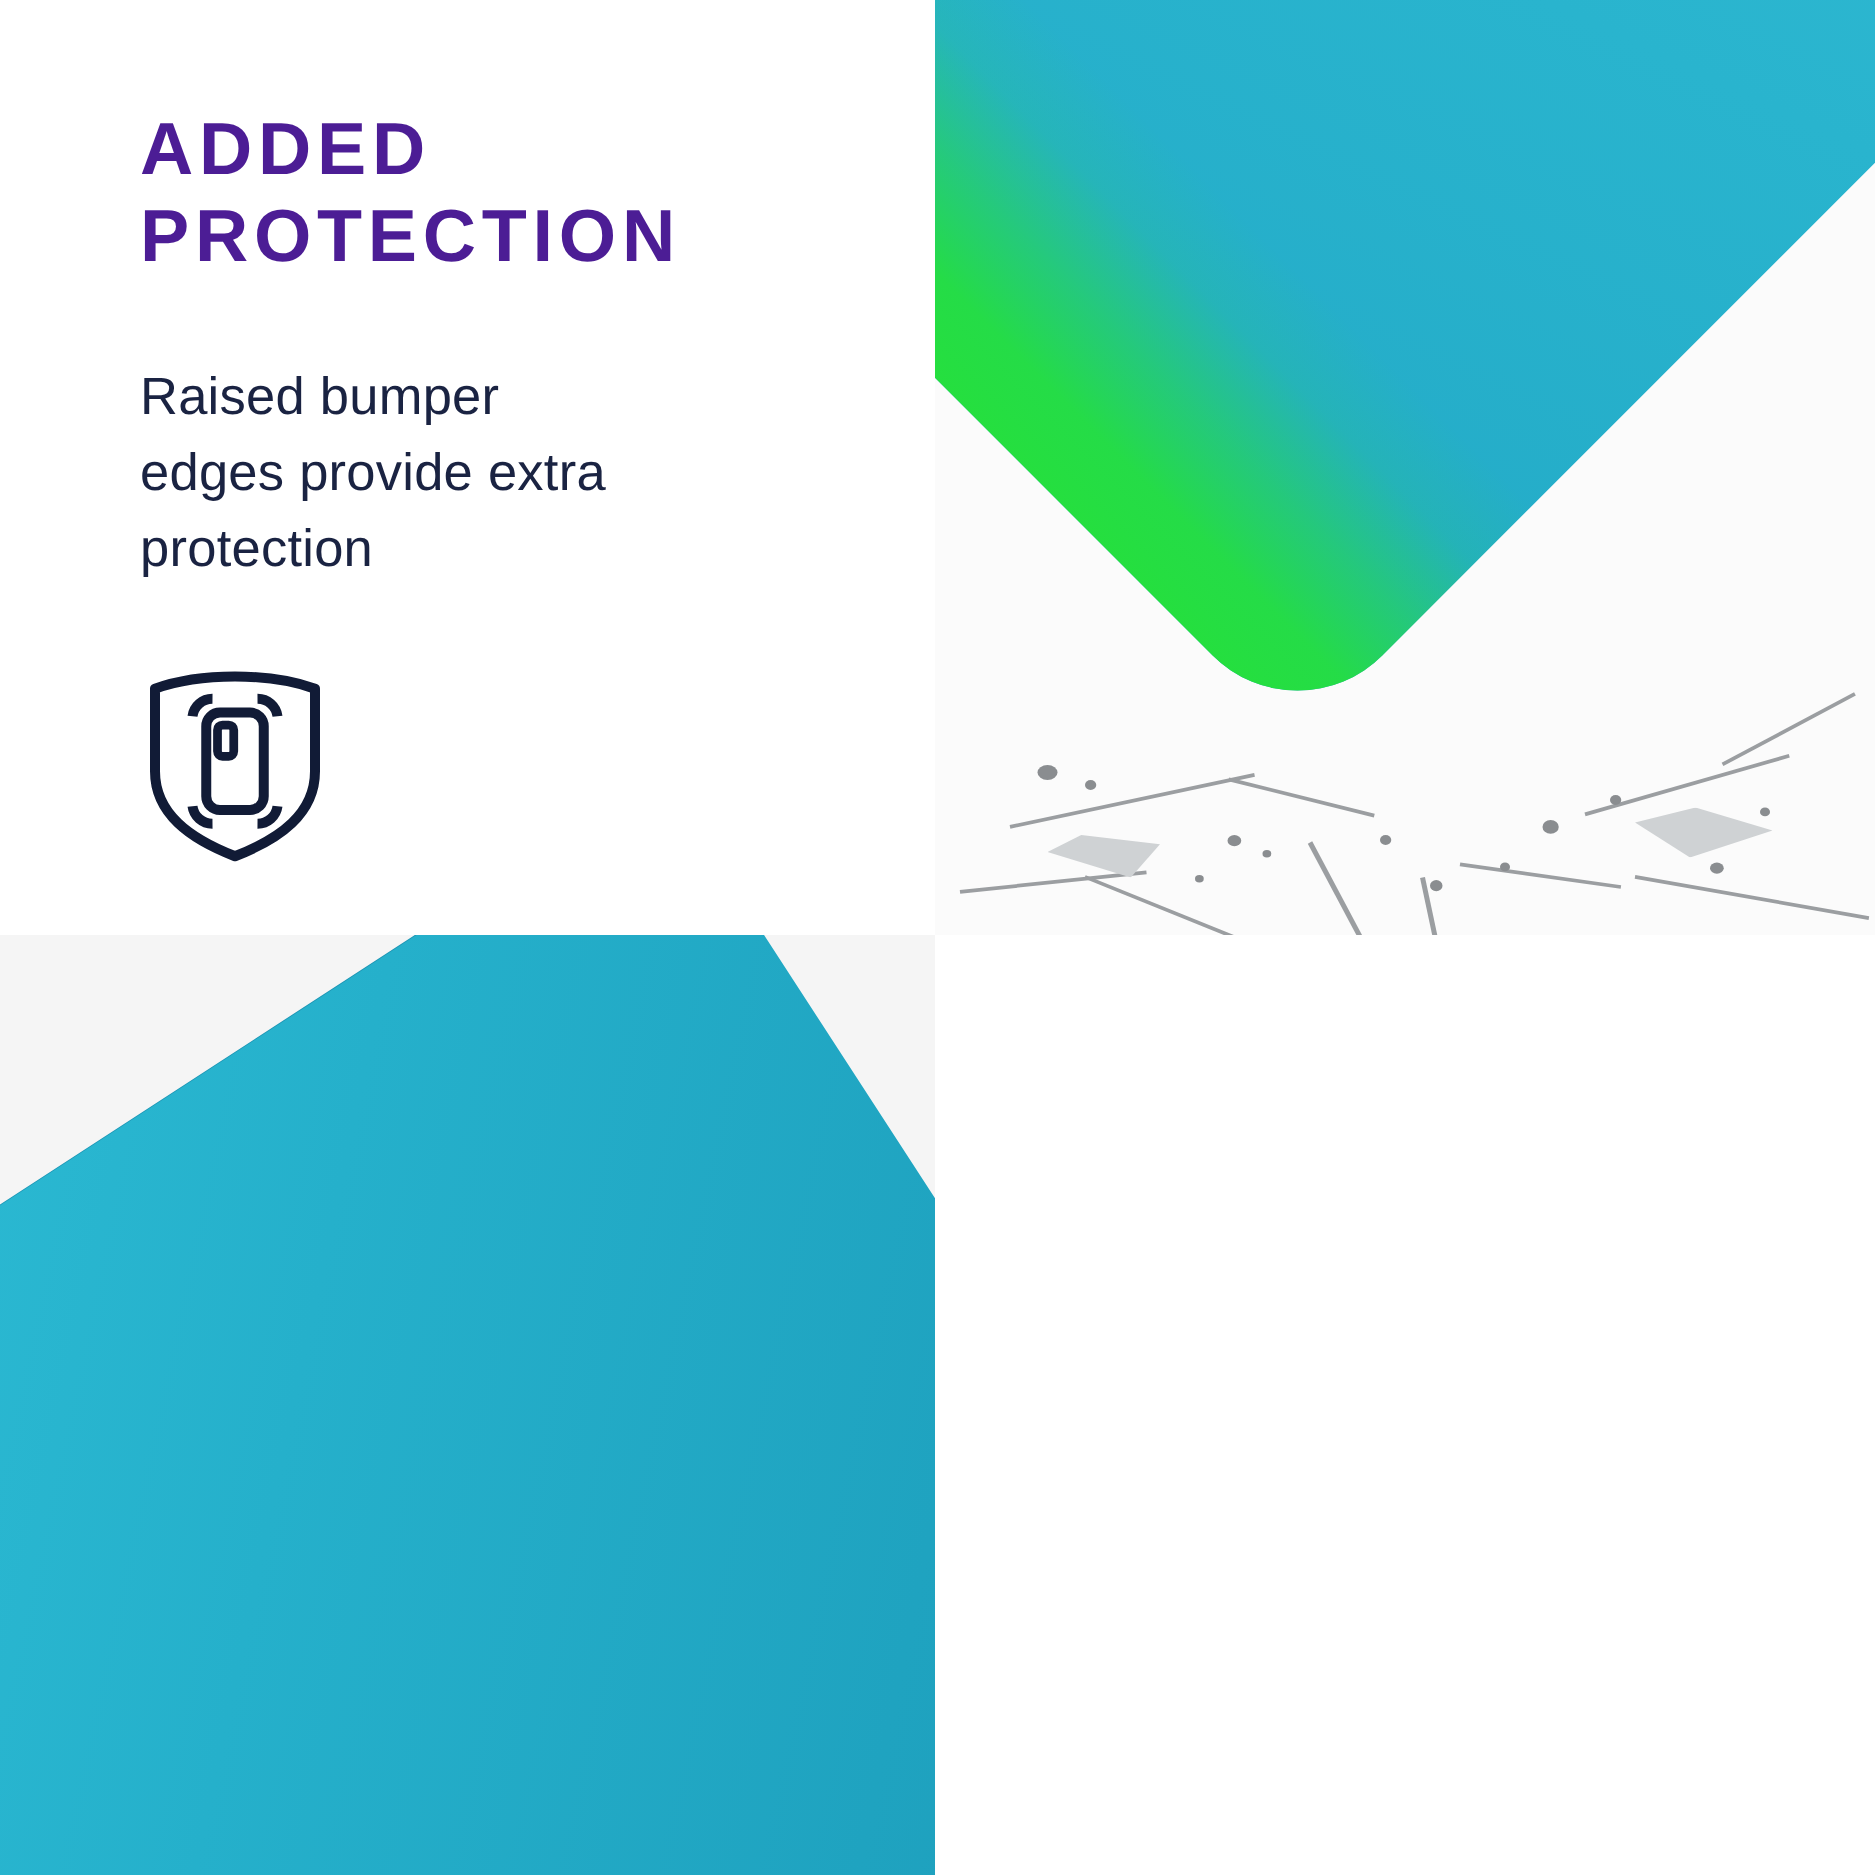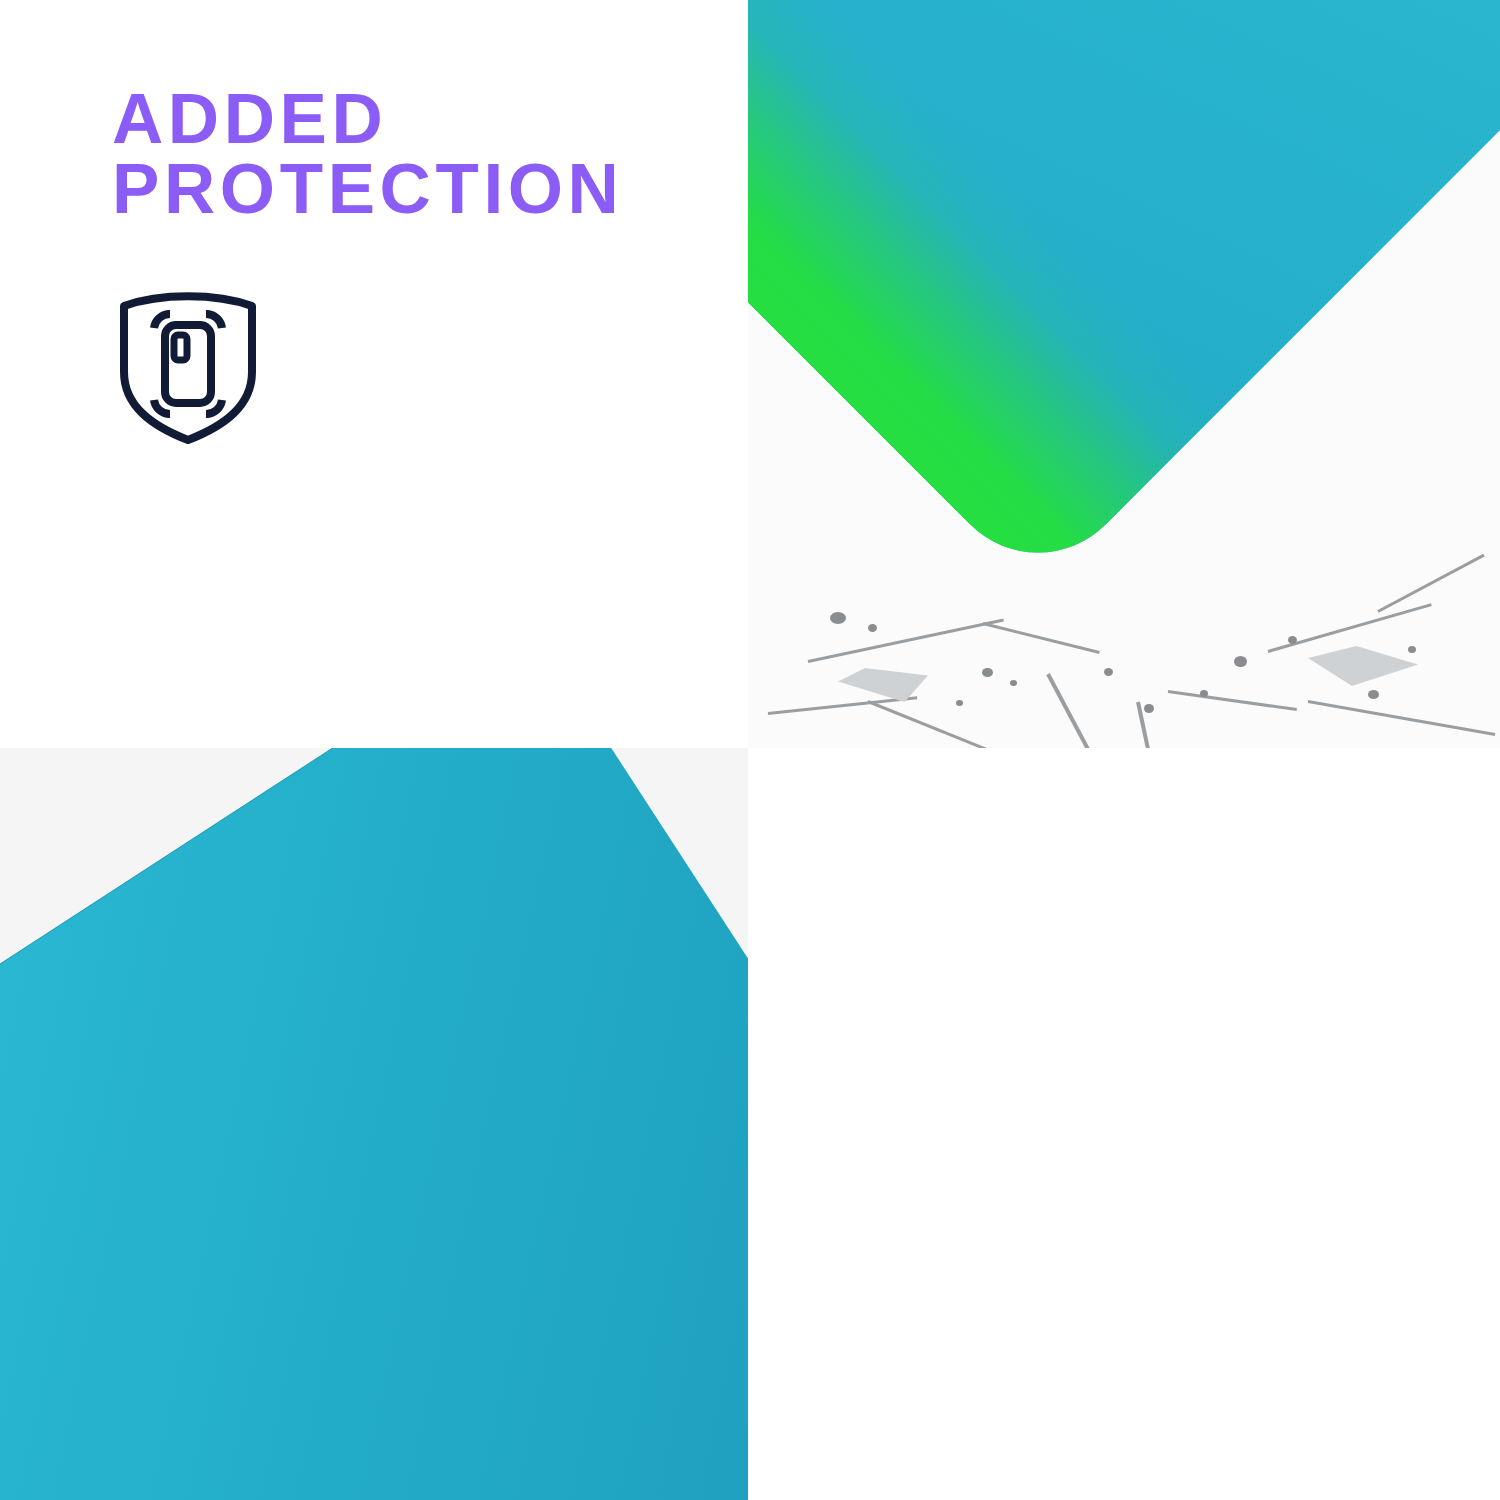--- a/index.html
+++ b/index.html
@@ -19,23 +19,23 @@
   }
   .panel{position:relative;overflow:hidden;}
   .panel-text{background:#ffffff;}
   .panel-photo{background:#f5f5f5;}
 
   
   .txt-inner{position:absolute;}
   .tl-inner{left:112px;top:84px;width:590px;}
 
   .headline{
-    color:#8b5cf6;
+    color:#4c1d95;
     font-weight:700;
-    font-size:71px;
+    font-size:59px;
     line-height:70px;
     letter-spacing:4.6px;
     margin:0;
     white-space:pre-line;
     font-family:"Liberation Sans", sans-serif;
   }
   .subtext{
     color:#1a2342;
     font-weight:300;
     font-size:42px;
@@ -122,20 +122,23 @@
 </style>
 </head>
 <body>
 
 <div class="board">
 
   <div class="panel panel-text">
     <div class="txt-inner tl-inner">
       <h2 class="headline">ADDED
 PROTECTION</h2>
+      <p class="subtext tl-sub">Raised bumper
+edges provide extra
+protection</p>
 
       <div class="icon-wrap">
         <svg class="feat-icon" width="152" height="168" viewBox="0 0 152 168">
           <path d="M12 26 C48 13 104 13 140 26 L140 92 C140 126 112 146 76 160 C40 146 12 126 12 92 Z" fill="none" stroke="#111b36" stroke-width="8" stroke-linejoin="round"></path>
           <rect x="53" y="45" width="46" height="78" rx="11" ry="11" fill="none" stroke="#111b36" stroke-width="8"></rect>
           <rect x="62" y="55" width="13" height="25" rx="4" ry="4" fill="none" stroke="#111b36" stroke-width="7"></rect>
           <path d="M42 48 A16 16 0 0 1 58 34" fill="none" stroke="#111b36" stroke-width="8" stroke-linecap="butt"></path>
           <path d="M94 34 A16 16 0 0 1 110 48" fill="none" stroke="#111b36" stroke-width="8" stroke-linecap="butt"></path>
           <path d="M42 120 A16 16 0 0 0 58 134" fill="none" stroke="#111b36" stroke-width="8" stroke-linecap="butt"></path>
           <path d="M110 120 A16 16 0 0 1 94 134" fill="none" stroke="#111b36" stroke-width="8" stroke-linecap="butt"></path>

